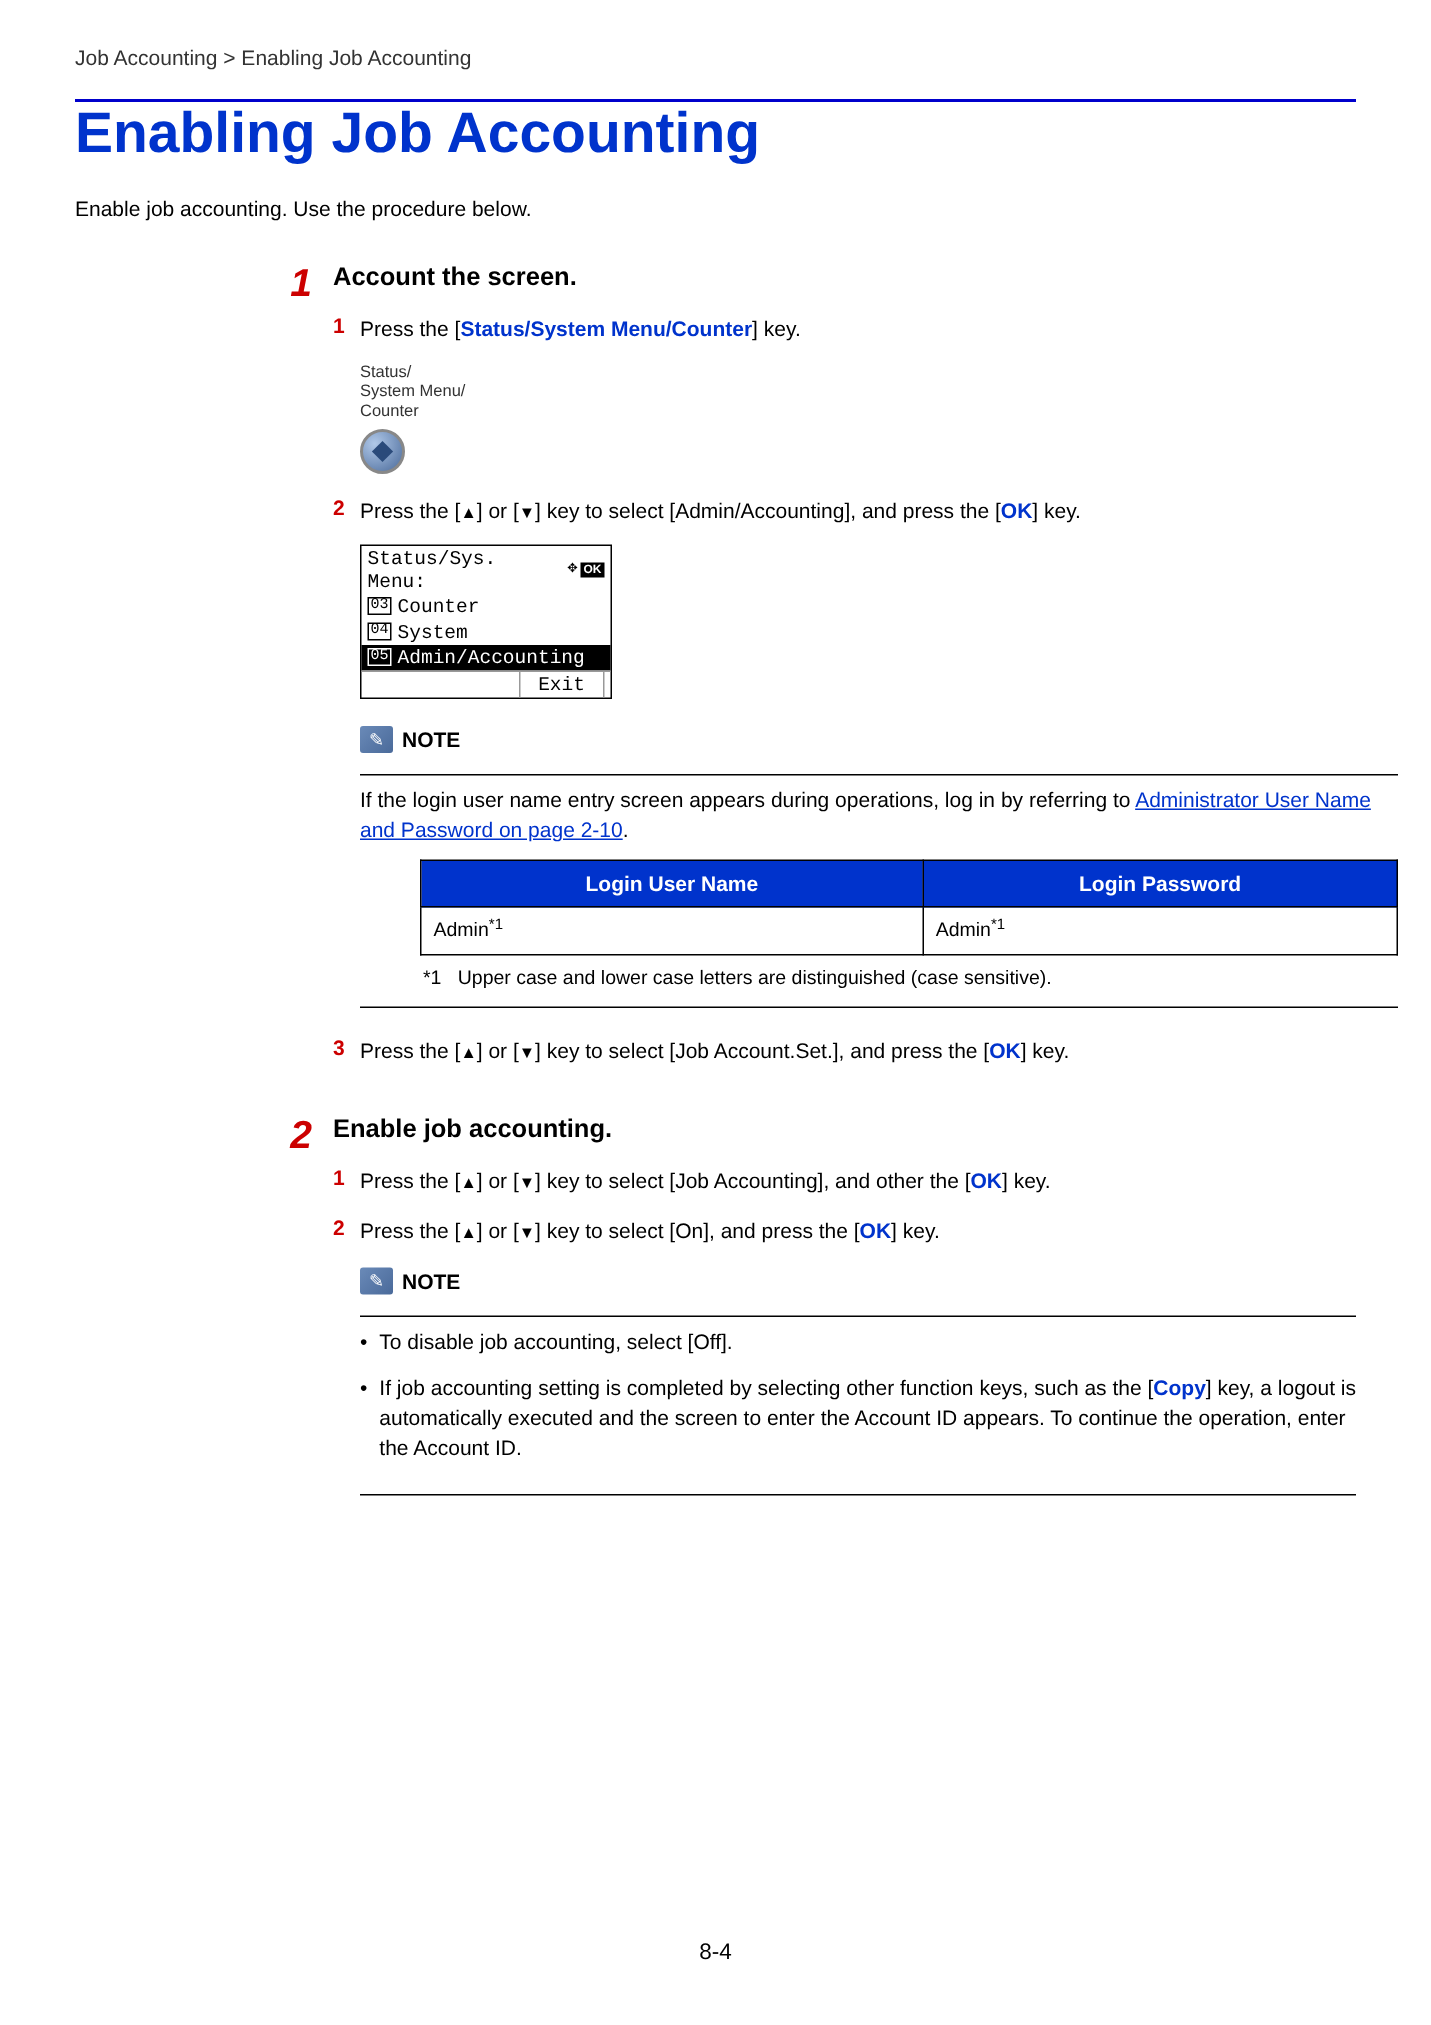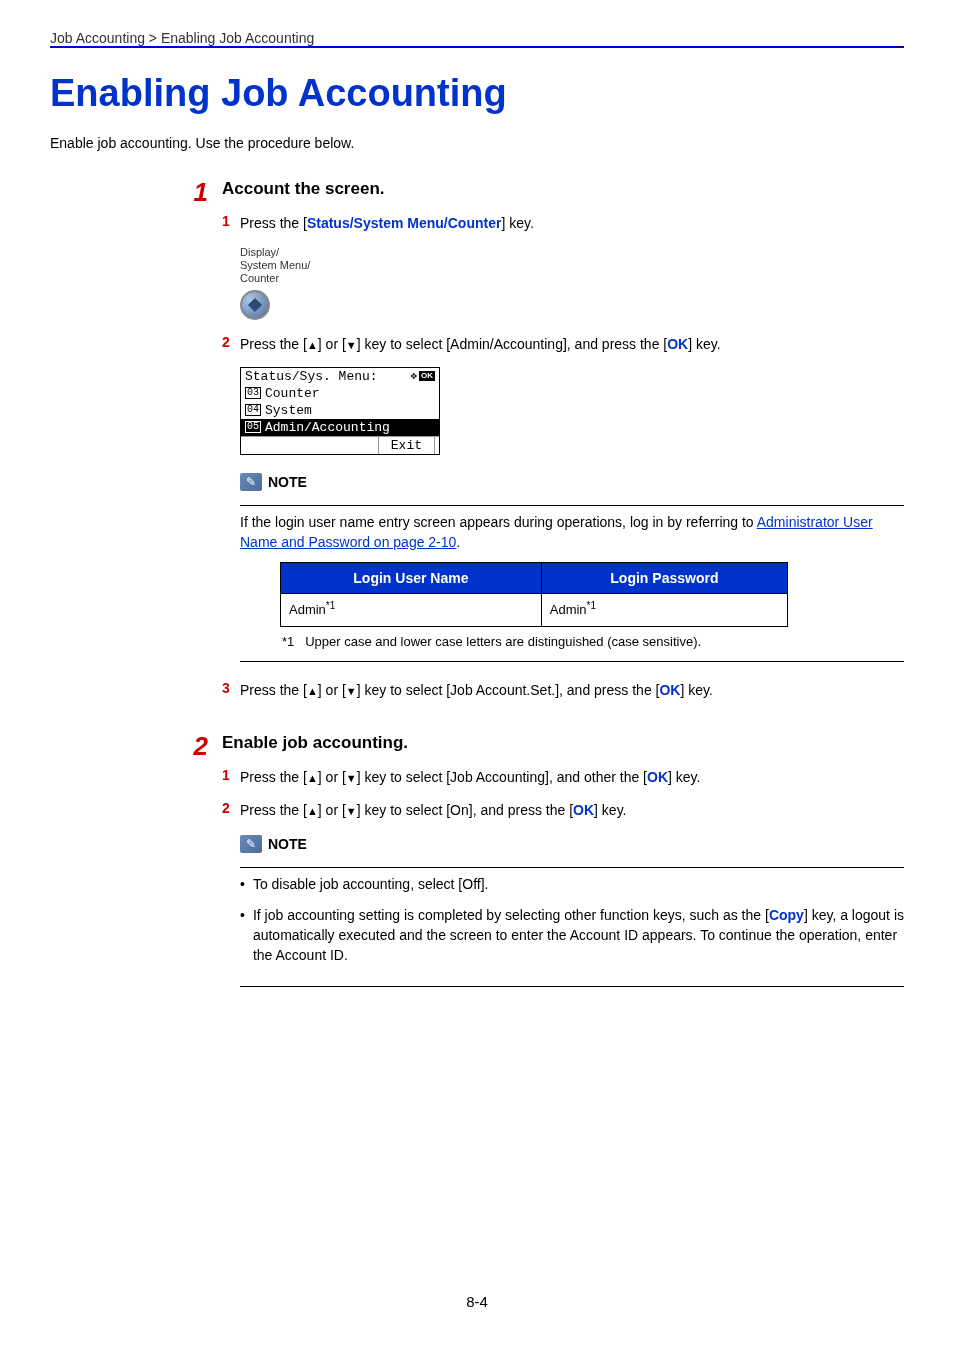--- a/index.html
+++ b/index.html
@@ -12,23 +12,22 @@
       width: 954px;
       height: 1350px;
       background: #fff;
       color: #000;
       position: relative;
       padding: 30px 50px;
     }
     .breadcrumb {
       font-size: 14px;
       color: #333;
-      padding-bottom: 0;
+      padding-bottom: 20px;
       border-bottom: 2px solid #0000cc;
-      margin-bottom: 24px;
     }
     h1 {
       color: #0033cc;
       font-size: 38px;
       font-weight: bold;
       font-family: Arial, Helvetica, sans-serif;
       margin-bottom: 20px;
     }
     .intro {
       font-size: 14px;
@@ -108,21 +107,21 @@
       width: 10px;
       height: 10px;
       background: #2a4a7a;
       top: 50%;
       left: 50%;
       transform: translate(-50%, -50%) rotate(45deg);
     }
     .lcd-screen {
       border: 1px solid #000;
       background: #fff;
-      width: 200px;
+      width: 168px;
       font-family: "Courier New", monospace;
       font-size: 13px;
       margin: 6px 0 18px 18px;
     }
     .lcd-row {
       padding: 1px 4px;
       display: flex;
       align-items: center;
       gap: 4px;
     }
@@ -210,21 +209,21 @@
       line-height: 1.45;
       border-bottom: 1px solid #000;
       padding-bottom: 10px;
     }
     .link-text {
       color: #0033cc;
       text-decoration: underline;
     }
     .login-table {
       border-collapse: collapse;
-      width: 508px;
+      width: 652px;
       margin: 10px 0 6px 40px;
     }
     .login-table th {
       background: #0033cc;
       color: #fff;
       font-weight: bold;
       padding: 5px;
       border: 1px solid #000;
       font-size: 14px;
     }
@@ -277,21 +276,21 @@
 
     <div class="step">
       <div class="step-number">1</div>
       <div class="step-text">
         <span>Press the [</span><span class="key-label">Status/System Menu/Counter</span><span>] key.</span>
       </div>
     </div>
 
     <div class="button-diagram">
       <div class="button-label">
-        <span>Display/</span><br>
+        <span>Status/</span><br>
         <span>System Menu/</span><br>
         <span>Counter</span>
       </div>
       <div class="physical-button"></div>
     </div>
 
     <div class="step">
       <div class="step-number">2</div>
       <div class="step-text">
         <span>Press the [</span><span class="up-triangle">▲</span><span>] or [</span><span class="down-triangle">▼</span><span>] key to select [Admin/Accounting], and press the [</span><span class="key-label">OK</span><span>] key.</span>

